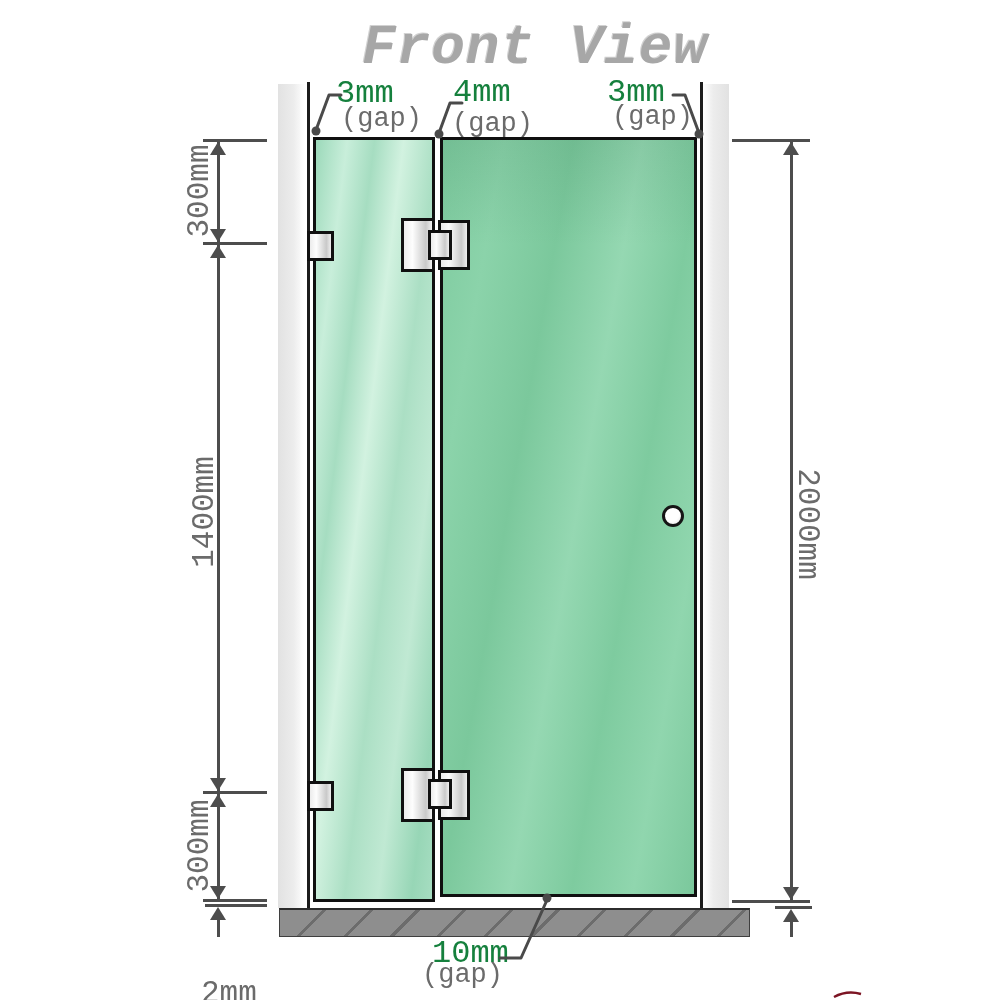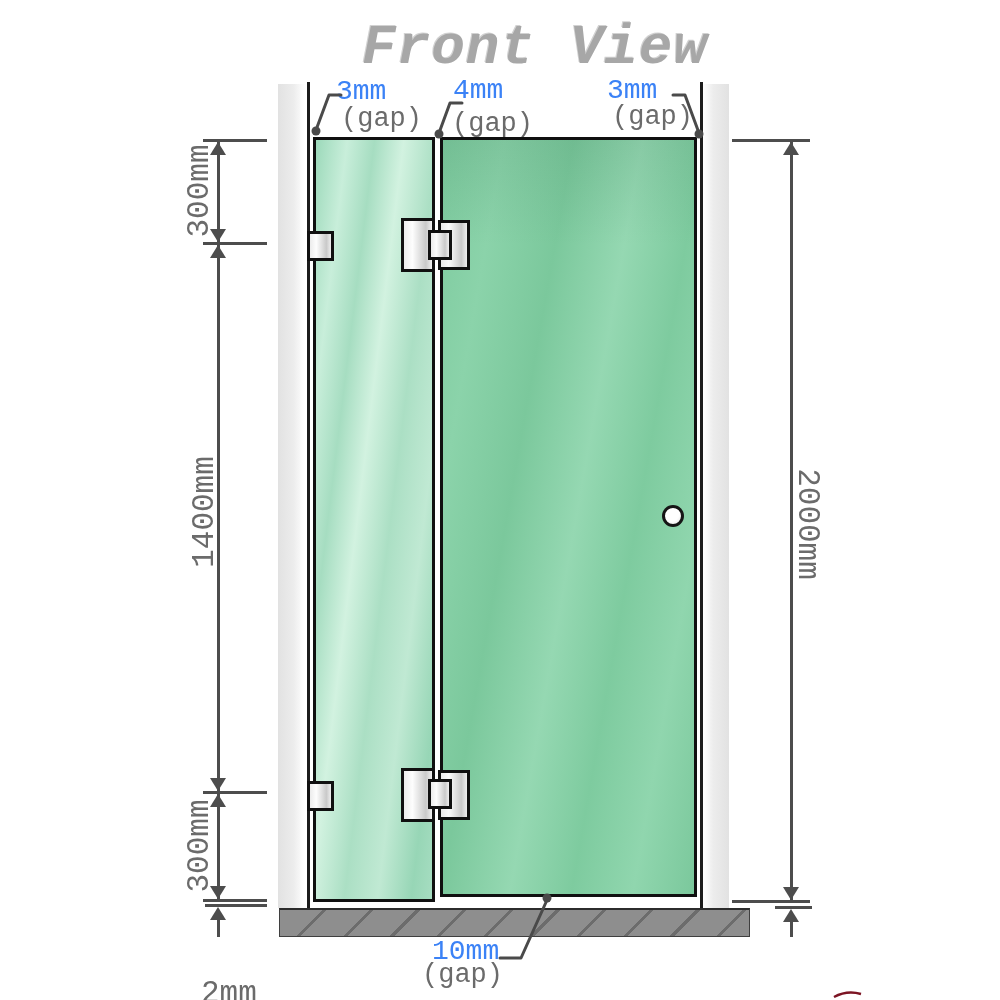--- a/index.html
+++ b/index.html
@@ -51,21 +51,21 @@
   }
   
   .dim-v { position:absolute; width:3px;  background:#4d4d4d; }
   .dim-h { position:absolute; height:3px; background:#4d4d4d; }
   .arr { position:absolute; width:0; height:0; border-left:8px solid transparent; border-right:8px solid transparent; }
   .arr.up   { border-bottom:13px solid #4d4d4d; }
   .arr.down { border-top:13px solid #4d4d4d; }
   .dim-label { position:absolute; color:#6b6b6b; font-size:31px; line-height:1; white-space:nowrap; }
   .rot-l { transform:translate(-50%,-50%) rotate(-90deg); }
   .rot-r { transform:translate(-50%,-50%) rotate(90deg); }
-  .gap-label { position:absolute; color:#3b82f6; font-size:28px; line-height:1; white-space:nowrap; }
+  .gap-label { position:absolute; color:#15803d; font-size:32px; line-height:1; white-space:nowrap; }
   .gap-note  { position:absolute; color:#6b6b6b; font-size:27px; line-height:1; white-space:nowrap; }
   .leads { position:absolute; left:0; top:0; width:1000px; height:1000px; pointer-events:none; }
 </style>
 </head>
 <body>
 
 <div class="stage">
 
   <h1 class="title">Front View</h1>
 

